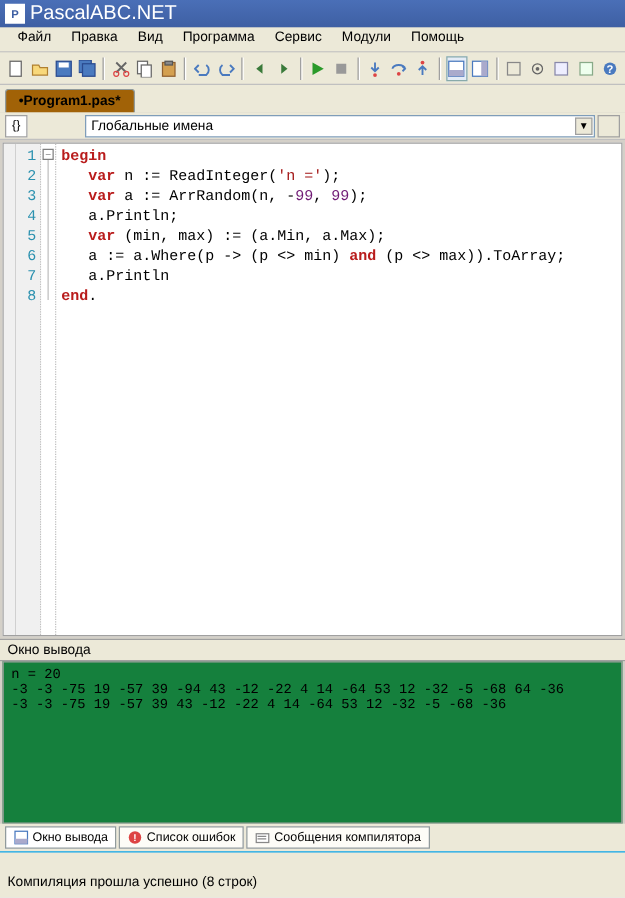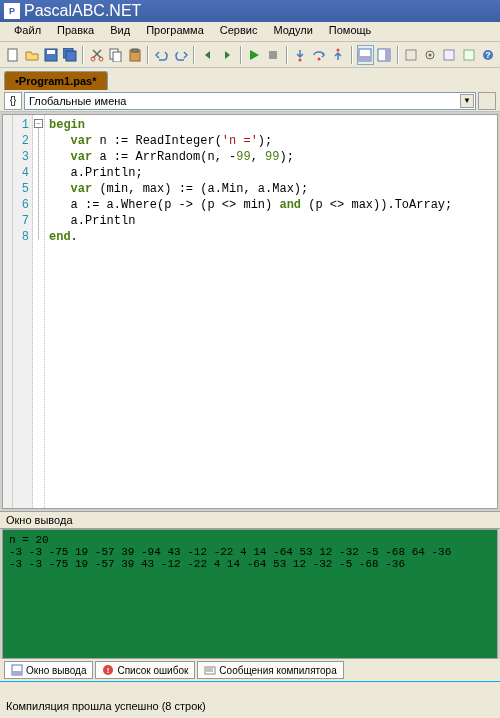--- a/index.html
+++ b/index.html
@@ -9,33 +9,33 @@
 .titlebar-text { font-size: 16px; }
 .menubar { background: #ece9d8; height: 20px; display: flex; padding: 0 6px; border-bottom: 1px solid #c0c0c0; }
 .menu-item { padding: 2px 8px; cursor: default; }
 .toolbar { background: #ece9d8; height: 26px; display: flex; align-items: center; padding: 0 4px; gap: 2px; border-bottom: 1px solid #c0c0c0; }
 .tb-btn { width: 20px; height: 20px; display: flex; align-items: center; justify-content: center; border: 1px solid transparent; cursor: default; }
 .tb-sep { width: 2px; height: 18px; border-left: 1px solid #a0a0a0; border-right: 1px solid #fff; margin: 0 2px; }
 .tabs { background: #ece9d8; height: 22px; display: flex; align-items: flex-end; padding: 0 4px; }
 .tab { background: #a16207; border: 1px solid #919b9c; border-bottom: none; padding: 3px 10px; font-size: 11px; border-radius: 3px 3px 0 0; font-weight: bold; cursor: default; }
 .dropdown-bar { background: #ece9d8; height: 22px; display: flex; align-items: center; padding: 2px 4px; gap: 2px; border-bottom: 1px solid #c0c0c0; }
 .dd-icon { width: 18px; height: 18px; background: #fff; border: 1px solid #a0a0a0; display: flex; align-items: center; justify-content: center; font-size: 10px; }
-.dd-select { flex: 1; height: 18px; border: 1px solid #7f9db9; background: #fff; display: flex; align-items: center; padding: 0 4px; position: relative; cursor: default; }
+.dd-select { flex: 1; height: 18px; border: 1px solid #7f9db9; background: #fff; display: flex; align-items: center; padding: 0 4px; position: relative; cursor: default; margin-left: 44px; }
 .dd-arrow { position: absolute; right: 1px; top: 1px; width: 14px; height: 14px; background: #ece9d8; border: 1px solid #a0a0a0; display: flex; align-items: center; justify-content: center; font-size: 8px; }
 .dd-small-btn { width: 18px; height: 18px; border: 1px solid #a0a0a0; background: #ece9d8; }
 .editor-area { flex: 1; display: flex; background: #fff; border: 1px solid #a0a0a0; margin: 2px; overflow: hidden; min-height: 0; }
 .gutter-outline { width: 10px; background: #f0f0f0; border-right: 1px solid #d0d0d0; }
 .gutter { width: 20px; background: #f0f0f0; border-right: 1px dotted #c0c0c0; color: #2b91af; font-family: 'Courier New', monospace; font-size: 12px; text-align: right; padding: 2px 3px 0 0; line-height: 16px; }
 .fold-gutter { width: 12px; background: #fff; position: relative; border-right: 1px dotted #c0c0c0; }
 .fold-box { position: absolute; top: 4px; left: 1px; width: 9px; height: 9px; border: 1px solid #808080; background: #fff; display: flex; align-items: center; justify-content: center; font-size: 8px; line-height: 1; color: #808080; cursor: default; }
 .fold-line { position: absolute; top: 13px; left: 5px; width: 1px; bottom: 0; background: #c0c0c0; }
 .code { flex: 1; font-family: 'Courier New', monospace; font-size: 12px; padding: 2px 4px; line-height: 16px; white-space: pre; color: #000; overflow: hidden; }
-.kw { color: #4d7c0f; font-weight: bold; }
+.kw { color: #b91c1c; font-weight: bold; }
 .str { color: #a31515; }
-.num { color: #4d7c0f; }
+.num { color: #701a75; }
 .output-header { background: #ece9d8; height: 18px; padding: 2px 6px; border-top: 1px solid #a0a0a0; border-bottom: 1px solid #a0a0a0; font-size: 11px; }
 .output-area { background: #15803d; height: 130px; padding: 4px 6px; font-family: 'Courier New', monospace; font-size: 11px; white-space: pre-wrap; border: 1px solid #a0a0a0; margin: 0 2px; overflow: hidden; }
 .bottom-tabs { background: #ece9d8; height: 22px; display: flex; align-items: center; padding: 2px 4px; gap: 2px; }
 .bt-tab { background: #fdfcf7; border: 1px solid #919b9c; padding: 2px 6px; font-size: 10px; display: flex; align-items: center; gap: 3px; cursor: default; }
 .bt-tab.active { background: #fff; }
 .bt-icon { width: 12px; height: 12px; display: inline-block; }
 .statusbar { background: #ece9d8; height: 18px; padding: 18px 6px; border-top: 1px solid #0ea5e9; font-size: 11px; }
 svg { display: block; }
 </style>
 </head>

